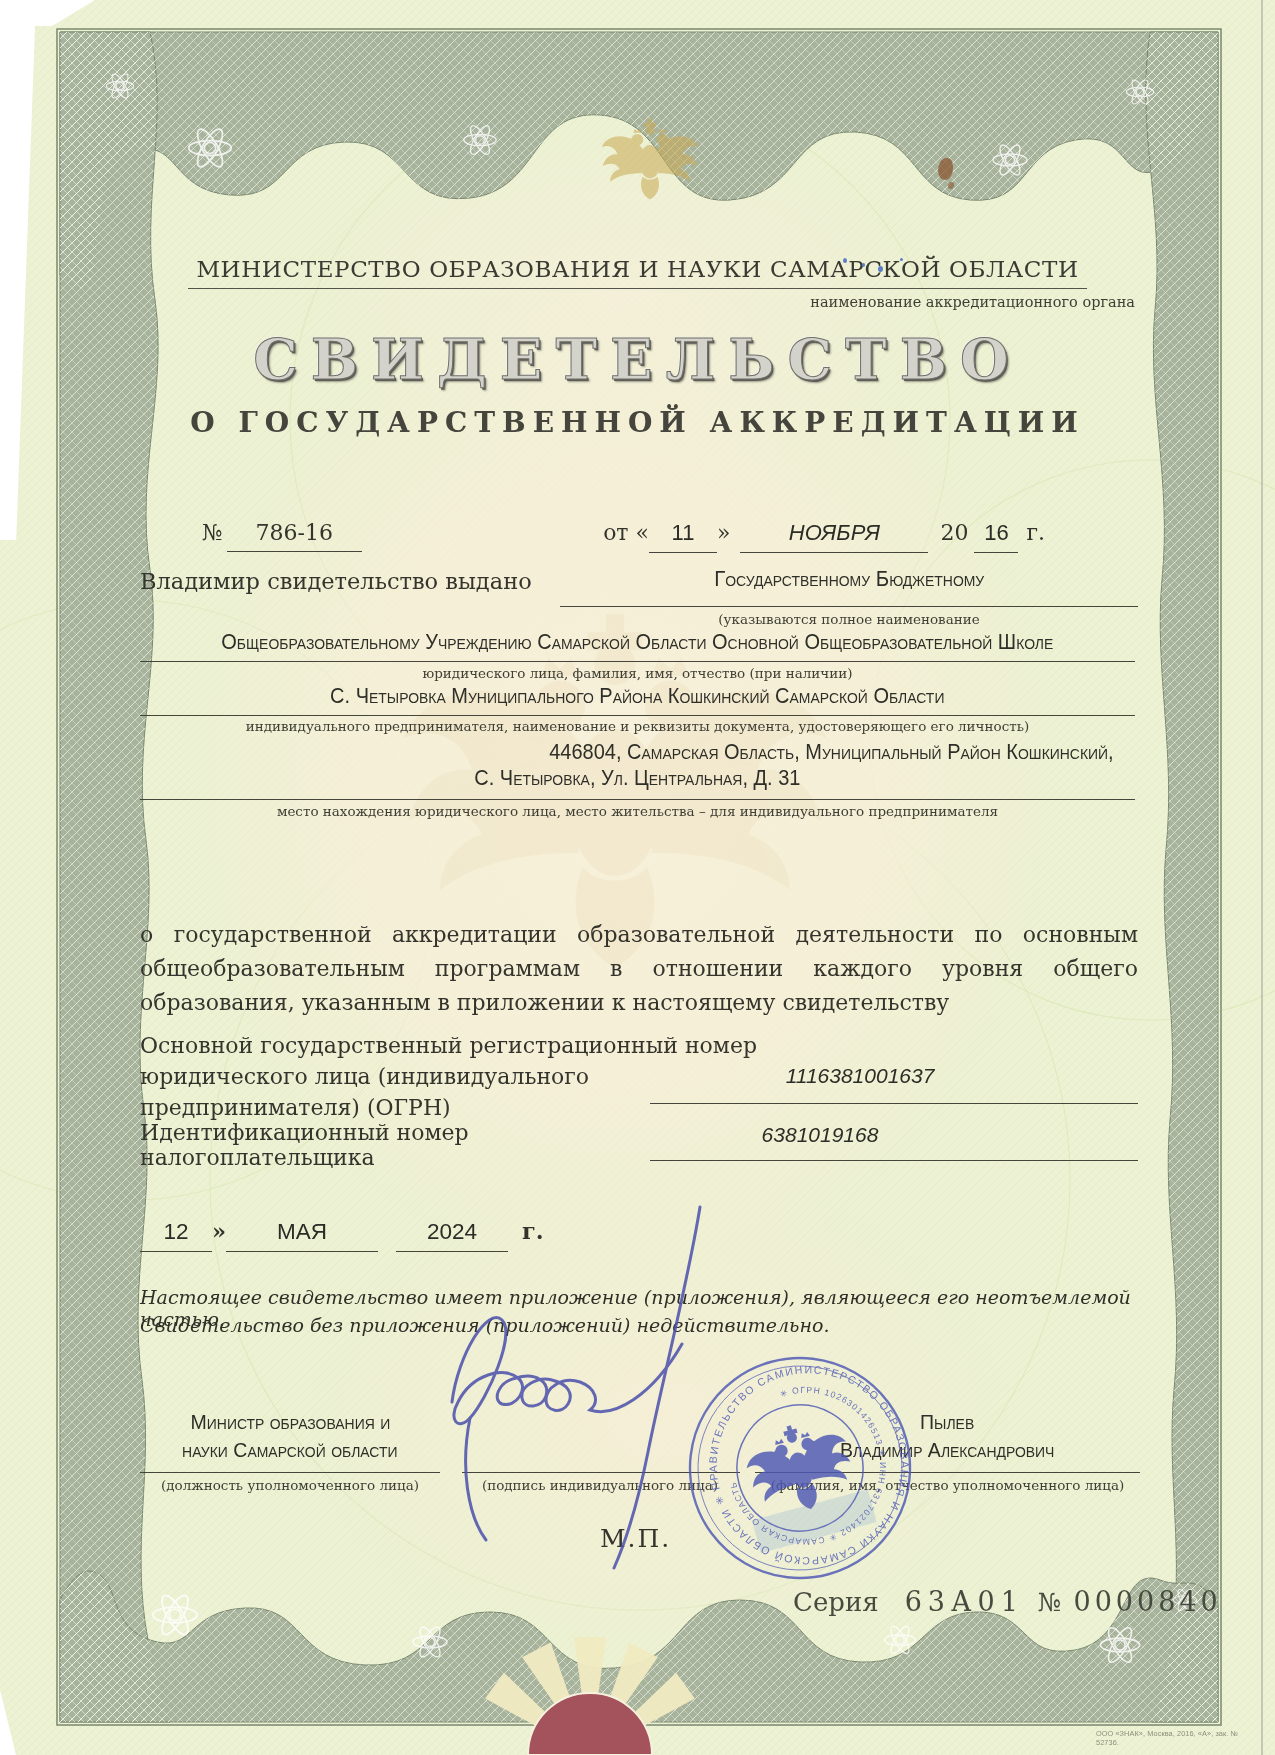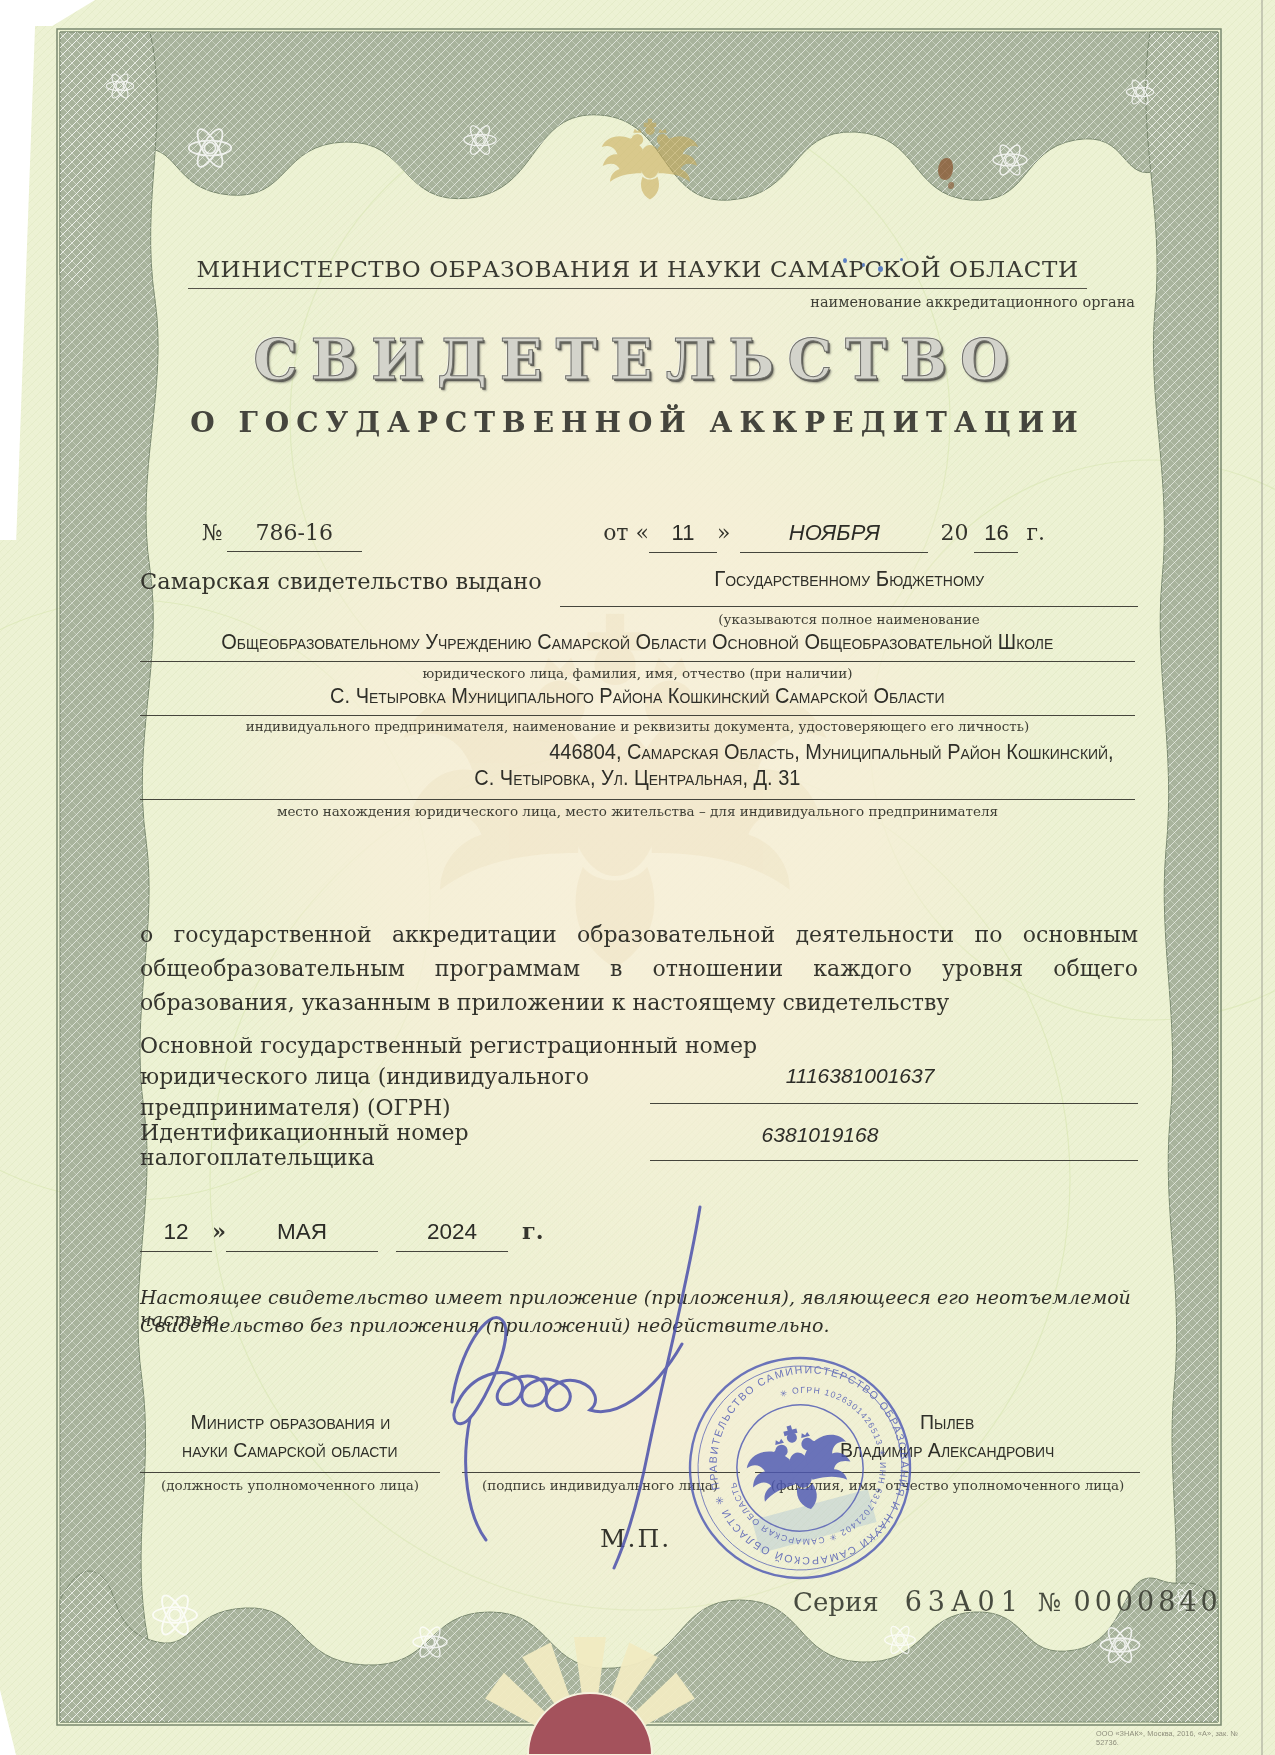--- a/index.html
+++ b/index.html
@@ -164,21 +164,21 @@
         <span>от «</span>
         <span class="vfield num" style="width:68px">11</span>
         <span>»</span>
         <span class="vfield num" style="width:188px;font-style:italic;margin-left:10px">НОЯБРЯ</span>
         <span style="margin-left:12px">20</span>
         <span class="vfield num" style="width:44px;margin-left:6px">16</span>
         <span style="margin-left:8px">г.</span>
       </span>
     </div>
 
-    <div class="abs ser" style="left:140px;top:568px;font-size:22.5px">Самарская свидетельство выдано</div>
+    <div class="abs ser" style="left:140px;top:568px;font-size:22.5px">Владимир свидетельство выдано</div>
 
     <div class="fline" style="left:560px;top:566px;width:578px;height:40px">
       <span class="sc" style="font-size:22px">Государственному Бюджетному</span>
     </div>
     <div class="cap" style="left:560px;top:611px;width:578px">(указываются полное наименование</div>
 
     <div class="fline" style="left:140px;top:630px;width:995px;height:31px">
       <span class="sc" style="font-size:21.5px">Общеобразовательному Учреждению Самарской Области Основной Общеобразовательной Школе</span>
     </div>
     <div class="cap" style="left:140px;top:665px;width:995px">юридического лица, фамилия, имя, отчество (при наличии)</div>

